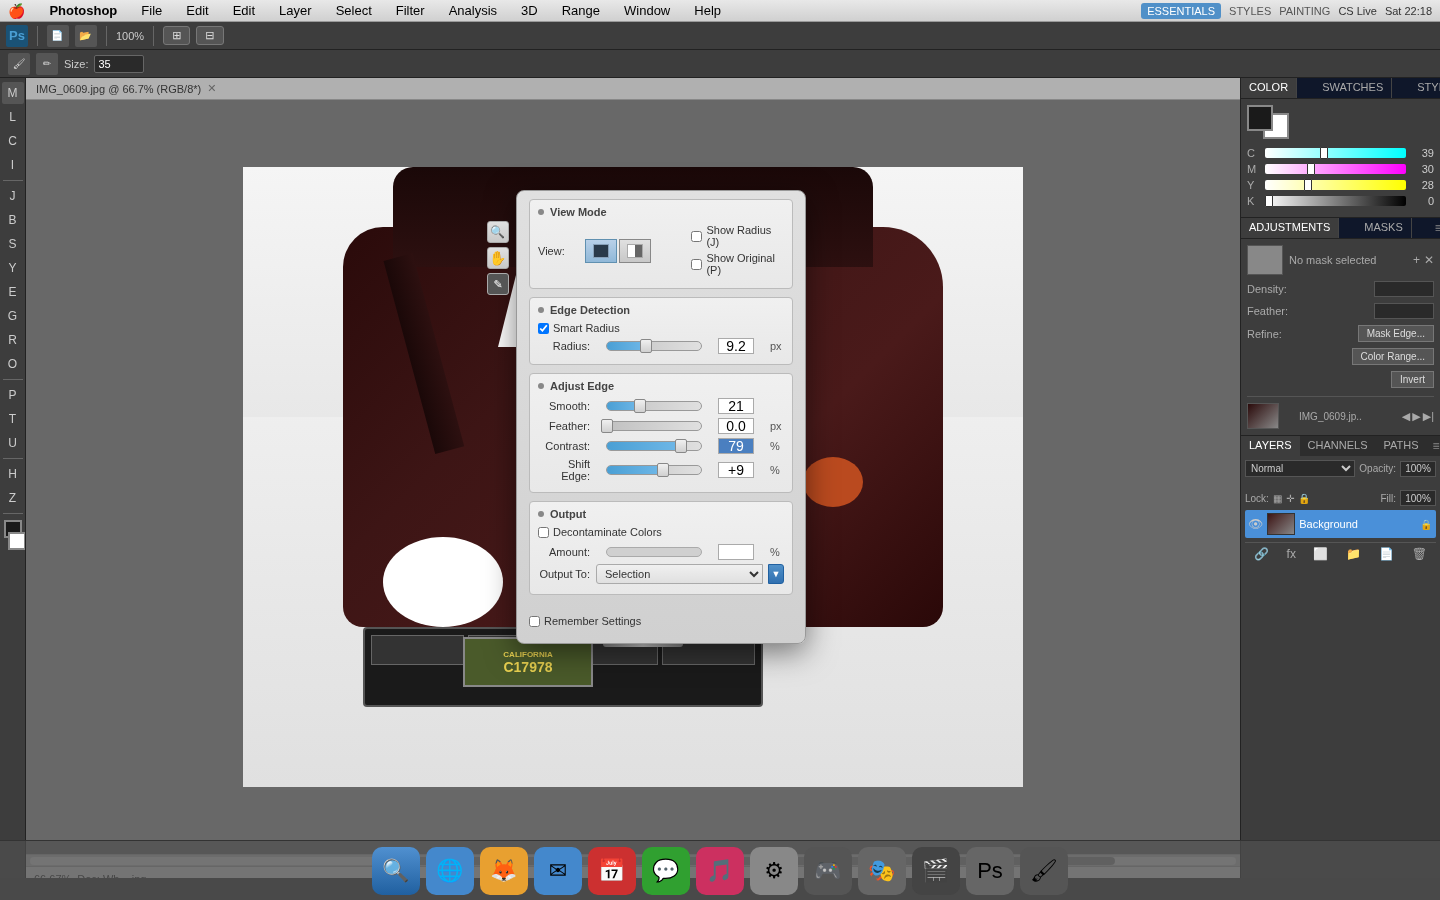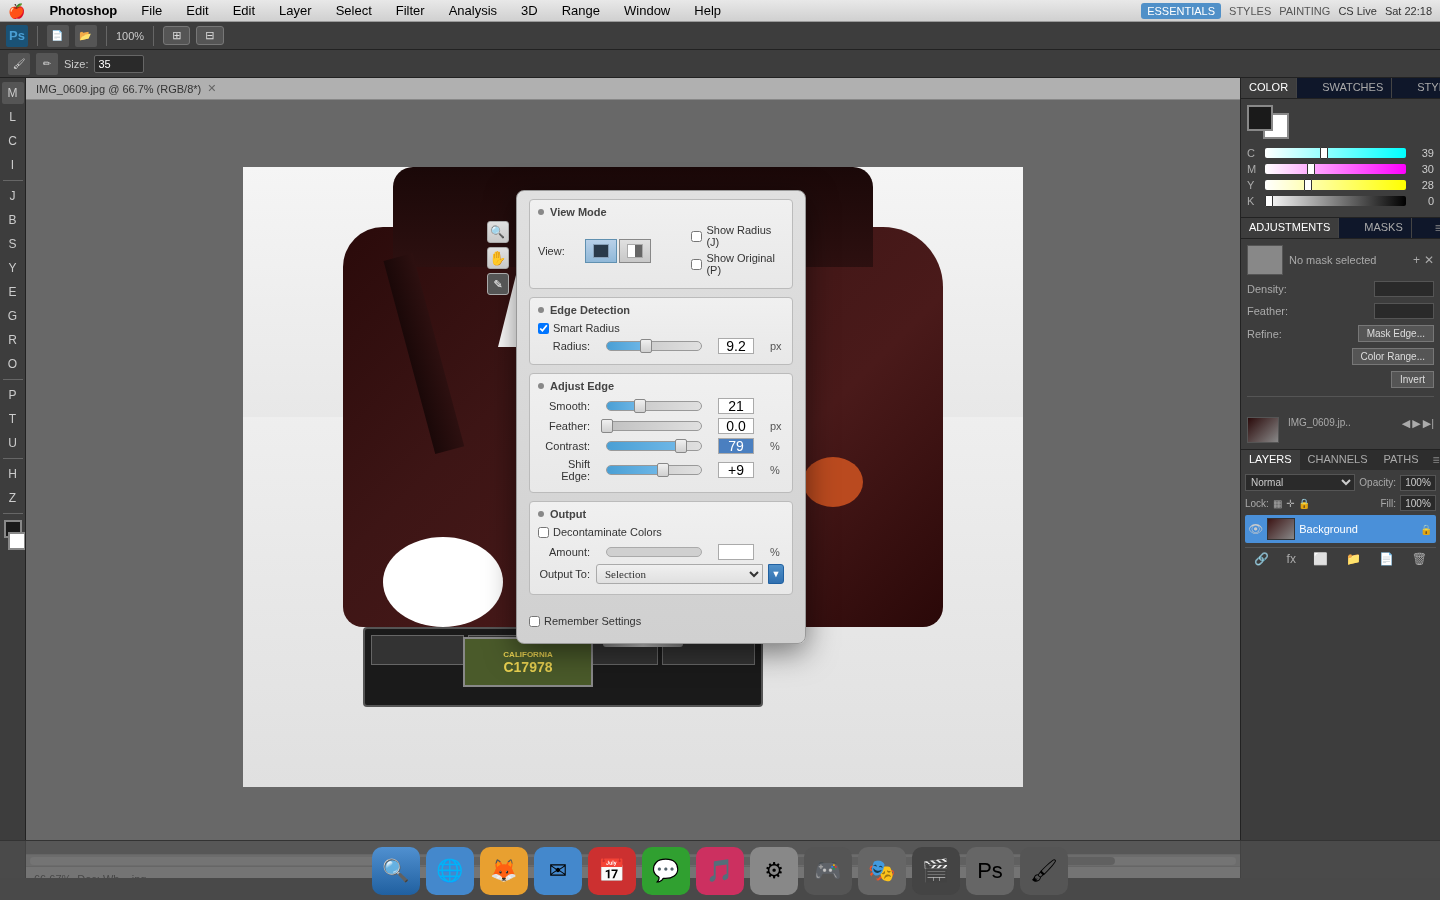--- a/index.html
+++ b/index.html
@@ -96,21 +96,21 @@
     .mask-label { color: #aaa; font-size: 11px; }
     .mask-input { width: 60px; height: 16px; background: #2a2a2a; border: 1px solid #555; color: #ccc; font-size: 11px; }
     .mask-btn { padding: 2px 8px; background: #555; border: 1px solid #777; color: #ddd; font-size: 10px; cursor: pointer; }
 
     
     #layers-panel { border-top: 1px solid #222; }
     .layers-tabs { display: flex; background: #2d2d2d; }
     .layers-tab { padding: 3px 8px; font-size: 11px; color: #aaa; cursor: pointer; }
     .layers-tab.active { background: #3d3d3d; color: #fff; }
     .layers-body { padding: 4px; }
-    .layer-controls { display: flex; align-items: center; gap: 4px; margin-bottom: 4px; }
+    .layer-controls { display: flex; align-items: center; gap: 4px; margin-bottom: 13px; }
     .layer-select { background: #2a2a2a; border: 1px solid #555; color: #ccc; font-size: 10px; padding: 1px; flex: 1; }
     .layer-opacity { color: #aaa; font-size: 10px; }
     .layer-lock-row { display: flex; align-items: center; gap: 4px; font-size: 10px; color: #aaa; margin-bottom: 4px; }
     .layer-item { display: flex; align-items: center; gap: 4px; padding: 3px; background: #4a90d9; border-radius: 2px; cursor: pointer; }
     .layer-thumb { width: 28px; height: 22px; background: #888; border: 1px solid #333; }
     .layer-name { color: #fff; font-size: 11px; flex: 1; }
     .layer-lock-icon { color: #ccc; font-size: 10px; }
     .dock-icon { width: 48px; height: 48px; background: #666; border-radius: 10px; overflow: hidden; display: flex; align-items: center; justify-content: center; font-size: 22px; cursor: pointer; }
 
     
@@ -455,21 +455,21 @@
               <span>Decontaminate Colors</span>
             </div>
             <div class="slider-row">
               <span class="slider-label">Amount:</span>
               <div class="amount-track"></div>
               <input class="slider-value" value="" style="">
               <span class="slider-unit">%</span>
             </div>
             <div class="output-row">
               <span class="output-label">Output To:</span>
-              <select class="output-select" style="flex:1;border-radius:3px 0 0 3px;font-family:Liberation Serif, serif;">
+              <select class="output-select" style="flex:1;border-radius:3px 0 0 3px;">
                 <option>Selection</option>
                 <option>Layer Mask</option>
                 <option>New Layer</option>
               </select>
               <div class="output-select-arrow">▼</div>
             </div>
           </div>
 
         </div>
 
@@ -573,21 +573,21 @@
           <button class="mask-btn">Mask Edge...</button>
         </div>
         <div class="mask-row">
           <span class="mask-label"></span>
           <button class="mask-btn">Color Range...</button>
         </div>
         <div style="margin-top:4px;display:flex;justify-content:flex-end;">
           <button class="mask-btn">Invert</button>
         </div>
 
-        <div style="display:flex;gap:9px;margin-top:8px;border-top:1px solid #555;padding-top:20px;">
+        <div style="display:flex;align-items:center;gap:20px;margin-top:8px;border-top:1px solid #555;padding-top:6px;">
           <div style="width:32px;height:26px;background:linear-gradient(135deg,#2a0a0a,#888);border:1px solid #555;"></div>
           <span style="color:#aaa;font-size:10px;">IMG_0609.jp..</span>
           <div style="margin-left:auto;display:flex;gap:2px;">
             <span style="color:#aaa;cursor:pointer;font-size:11px;">◀</span>
             <span style="color:#aaa;cursor:pointer;font-size:11px;">▶</span>
             <span style="color:#aaa;cursor:pointer;font-size:11px;">▶|</span>
           </div>
         </div>
       </div>
     </div>

